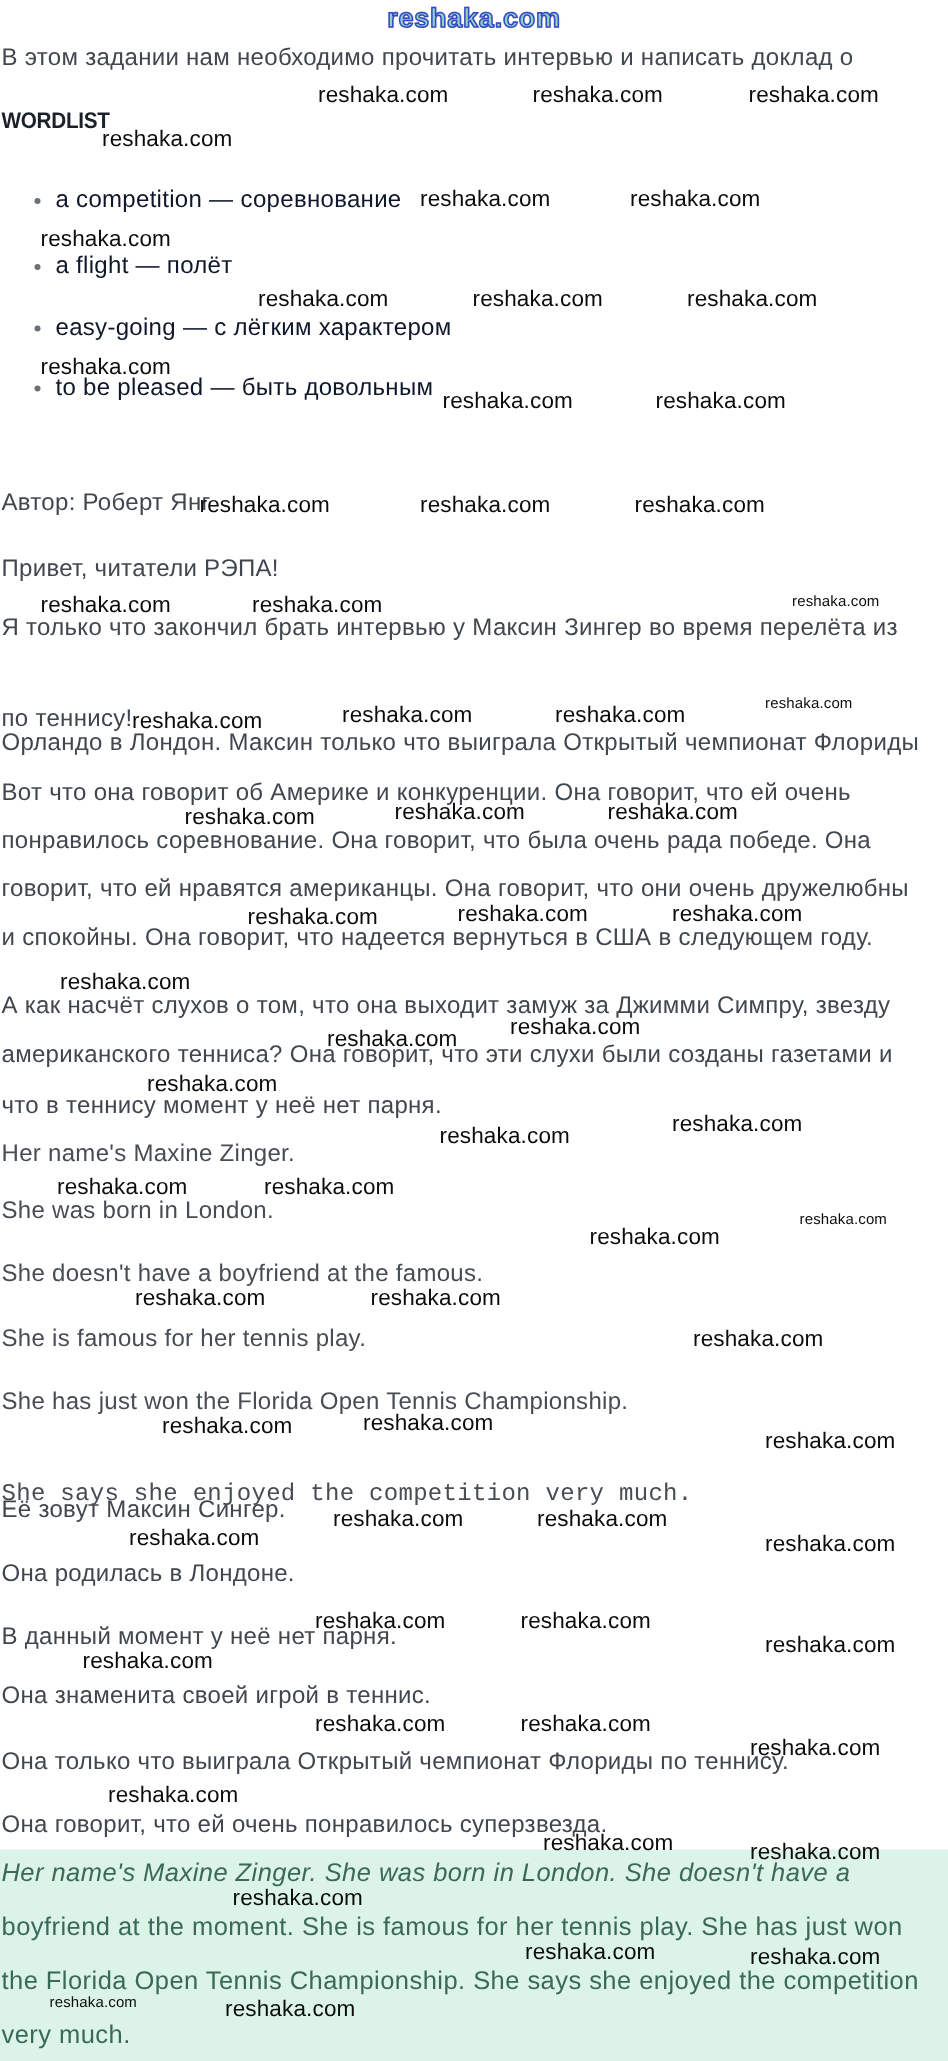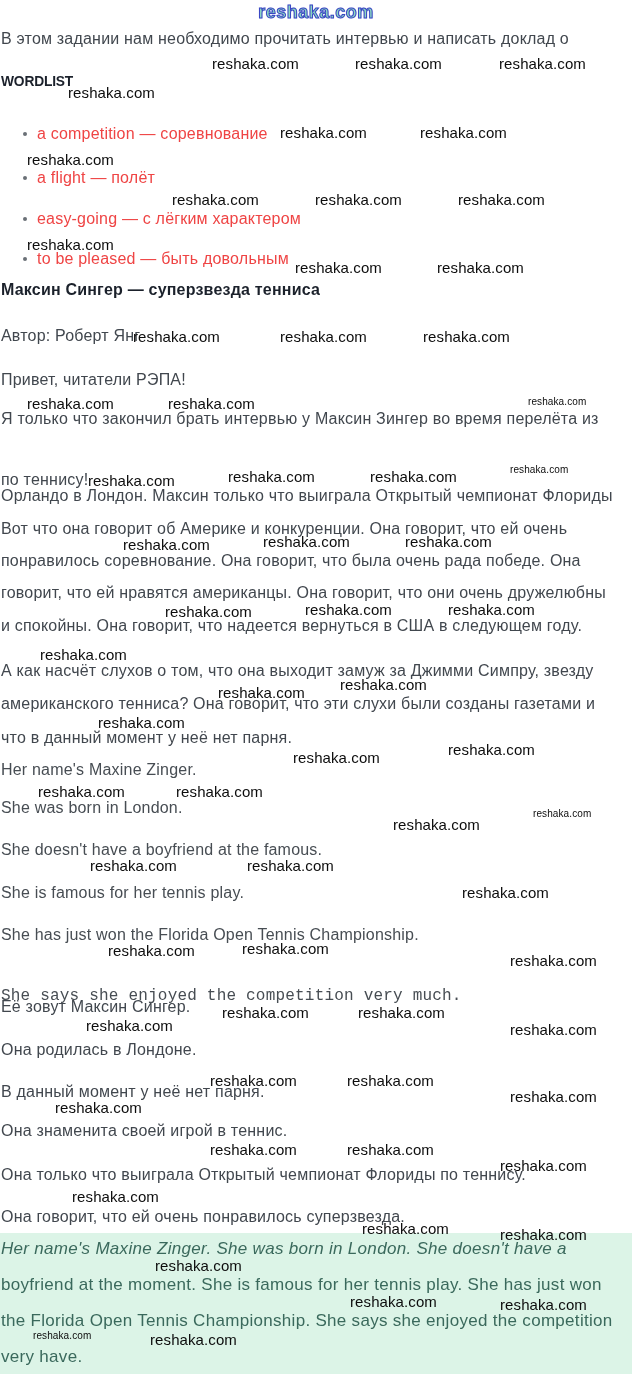--- a/index.html
+++ b/index.html
@@ -39,21 +39,21 @@
     line-height:18px;
   }
   .intro{top:30px;}
   .wordlist-title{
     top:72px;
     font-size:15px;font-weight:700;
     color:var(--bold-text);
     letter-spacing:-0.2px;
     transform:scaleX(0.92);transform-origin:left top;
   }
-  .bullet{left:37px;color:#ef4444;}
+  .bullet{left:37px;color:#0f172a;}
   .bullet::before{
     content:"";
     position:absolute;left:-14px;top:7px;
     width:4px;height:4px;border-radius:50%;
     background:#6a7076;
   }
   .article-title{top:281px;font-weight:700;color:var(--bold-text);}
   .author{top:327px;}
   .greeting{top:371px;}
   .answer-en{color:#474d53;}
@@ -87,35 +87,34 @@
 
   <div class="line wordlist-title">WORDLIST</div>
 
   <div id="wordlist-items">
       <div class="line bullet" style="top: 125px;">a competition — соревнование</div>
       <div class="line bullet" style="top: 169px;">a flight — полёт</div>
       <div class="line bullet" style="top: 210px;">easy-going — с лёгким характером</div>
       <div class="line bullet" style="top: 250px;">to be pleased — быть довольным</div>
     </div>
 
-  <div class="line article-title">Максин Сингер — суперзвезда тенниса</div>
   <div class="line author">Автор: Роберт Янг</div>
   <div class="line greeting">Привет, читатели РЭПА!</div>
 
   <div id="article-lines">
       <div class="line " style="top: 410px;">Я только что закончил брать интервью у Максин Зингер во время перелёта из</div>
       <div class="line " style="top: 442px; margin-top: 45px;">Орландо в Лондон. Максин только что выиграла Открытый чемпионат Флориды</div>
       <div class="line " style="top: 471px;">по теннису!</div>
       <div class="line " style="top: 520px;">Вот что она говорит об Америке и конкуренции. Она говорит, что ей очень</div>
       <div class="line " style="top: 552px;">понравилось соревнование. Она говорит, что была очень рада победе. Она</div>
       <div class="line " style="top: 584px;">говорит, что ей нравятся американцы. Она говорит, что они очень дружелюбны</div>
       <div class="line " style="top: 617px;">и спокойны. Она говорит, что надеется вернуться в США в следующем году.</div>
       <div class="line " style="top: 662px;">А как насчёт слухов о том, что она выходит замуж за Джимми Симпру, звезду</div>
       <div class="line " style="top: 695px;">американского тенниса? Она говорит, что эти слухи были созданы газетами и</div>
-      <div class="line " style="top: 729px;">что в данный момент у неё нет парня.</div>
+      <div class="line " style="top: 729px;">что в теннису момент у неё нет парня.</div>
     </div>
 
   <div id="answers-en">
       <div class="line answer-en" style="top: 761px;">Her name's Maxine Zinger.</div>
       <div class="line answer-en" style="top: 799px;">She was born in London.</div>
       <div class="line answer-en" style="top: 841px;">She doesn't have a boyfriend at the famous.</div>
       <div class="line answer-en" style="top: 884px;">She is famous for her tennis play.</div>
       <div class="line answer-en" style="top: 926px;">She has just won the Florida Open Tennis Championship.</div>
       <div class="line answer-en" style="top: 987px; font-family: Liberation Mono, monospace;">She says she enjoyed the competition very much.</div>
     </div>
@@ -126,21 +125,21 @@
       <div class="line " style="top: 1122px;">Она знаменита своей игрой в теннис.</div>
       <div class="line " style="top: 1166px;">Она только что выиграла Открытый чемпионат Флориды по теннису.</div>
       <div class="line " style="top: 1208px;">Она говорит, что ей очень понравилось суперзвезда.</div>
     </div>
 
   <div class="highlight"></div>
   <div id="final-lines">
       <div class="line final-line" style="top: 1240px; font-style: italic;">Her name's Maxine Zinger. She was born in London. She doesn't have a</div>
       <div class="line final-line" style="top: 1276px;">boyfriend at the moment. She is famous for her tennis play. She has just won</div>
       <div class="line final-line" style="top: 1312px;">the Florida Open Tennis Championship. She says she enjoyed the competition</div>
-      <div class="line final-line" style="top: 1348px;">very have.</div>
+      <div class="line final-line" style="top: 1348px;">very much.</div>
     </div>
 
   <div id="watermarks">
       <span class="wm" style="left: 212px; top: 55px;">reshaka.com</span>
       <span class="wm" style="left: 355px; top: 55px;">reshaka.com</span>
       <span class="wm" style="left: 499px; top: 55px;">reshaka.com</span>
       <span class="wm" style="left: 68px; top: 84px;">reshaka.com</span>
       <span class="wm" style="left: 280px; top: 124px;">reshaka.com</span>
       <span class="wm" style="left: 420px; top: 124px;">reshaka.com</span>
       <span class="wm" style="left: 27px; top: 151px;">reshaka.com</span>

